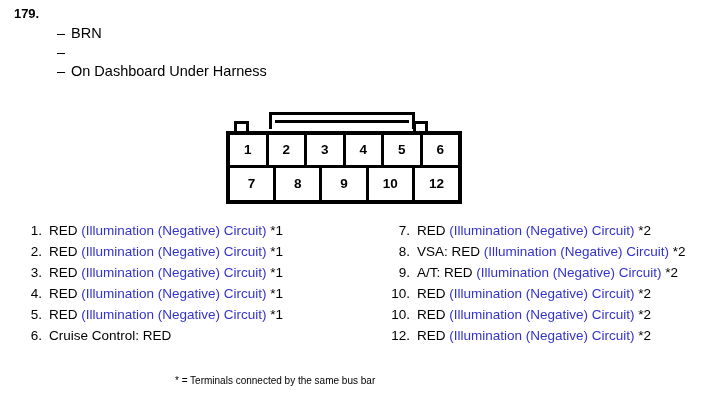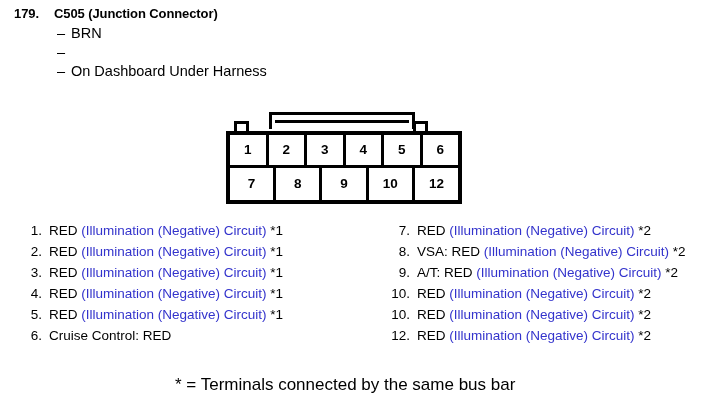--- a/index.html
+++ b/index.html
@@ -153,31 +153,30 @@
   }
   .circuit {
     color: #3333cc;
   }
 
   
   #footnote {
     position: absolute;
     left: 175px;
     top: 375px;
-    font-size: 17px;
+    font-size: 10px;
     white-space: nowrap;
   }
 </style>
 </head>
 <body>
 
 <div id="header">
   <div id="title-row">
     <span id="title-num">179.</span>
-    <span id="title-text">C505 (Junction Connector)</span>
   </div>
   <div id="subtitle-list">
     <div class="sub-line">
       <span class="sub-dash">–</span>
       <span>BRN</span>
     </div>
     <div class="sub-line">
       <span class="sub-dash">–</span>
     </div>
     <div class="sub-line">

